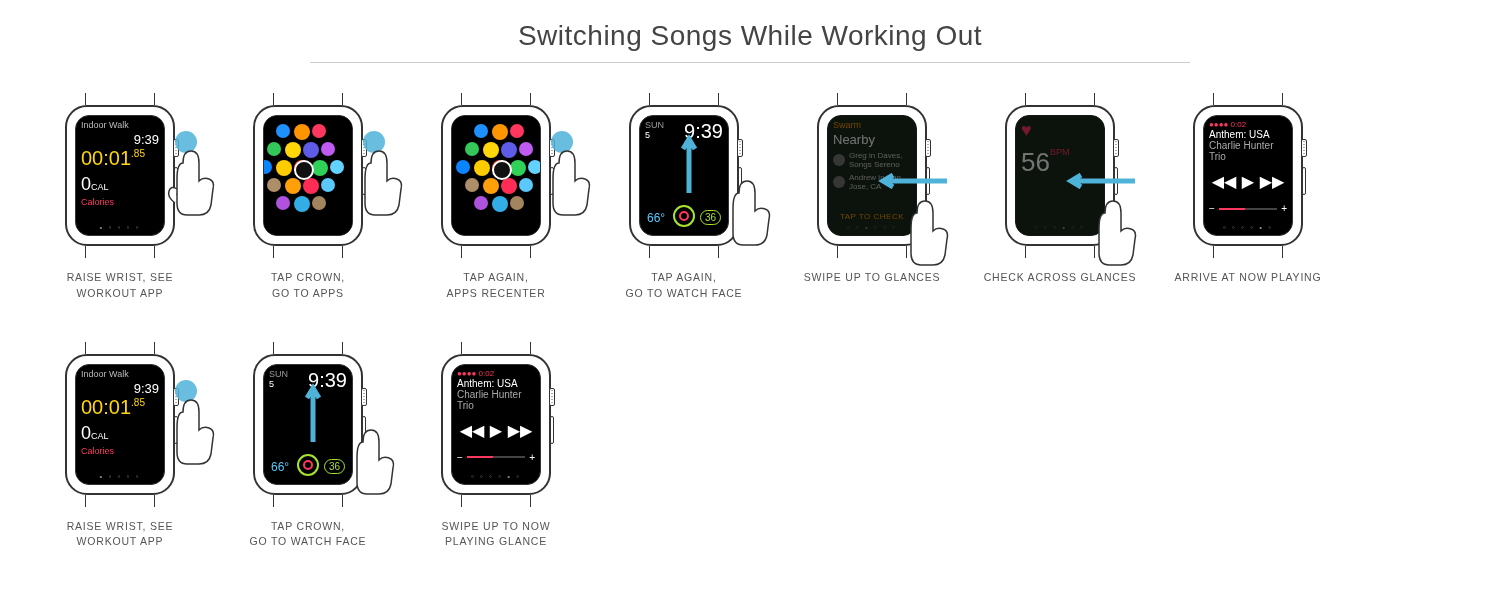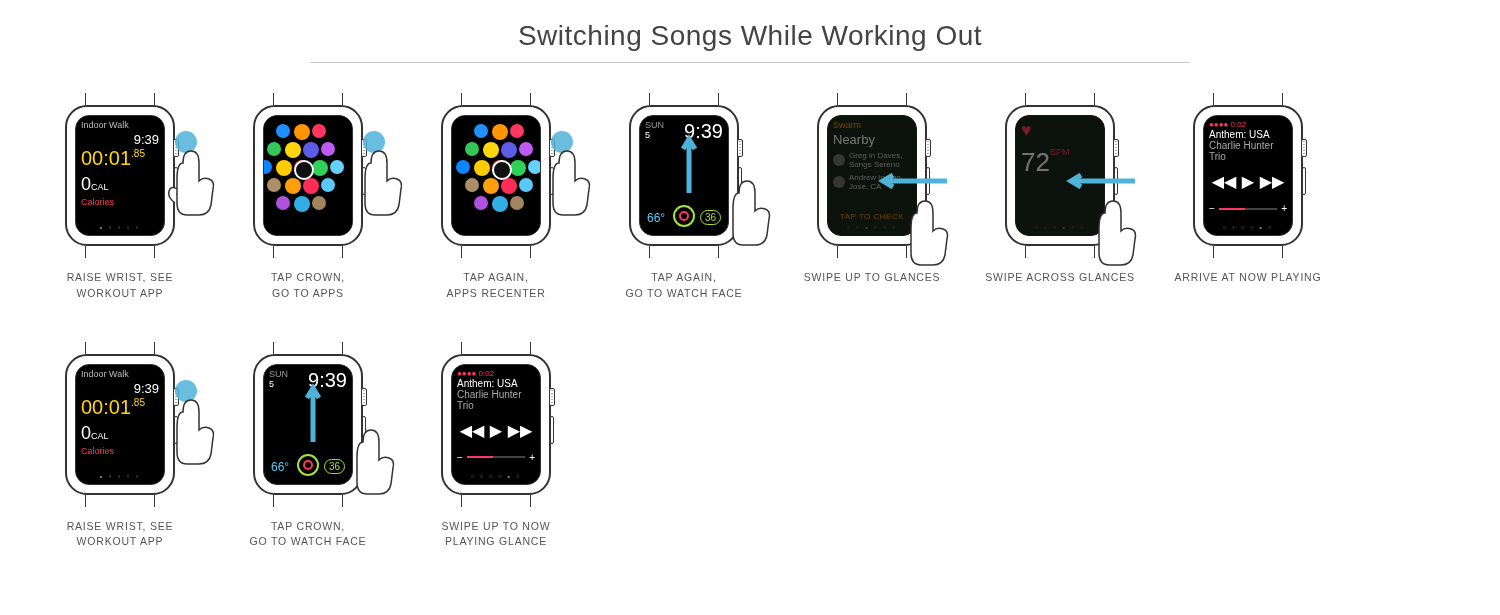--- a/index.html
+++ b/index.html
@@ -403,36 +403,36 @@
 
     <div class="step">
       <div class="watch">
         <div class="band-top"></div>
           <div class="band-bottom"></div>
         <div class="case">
           <div class="crown"></div>
             <div class="side-btn"></div>
           <div class="screen heart dim" style="background:#1a2a1a;">
             <div class="icon">♥</div>
-            <div class="bpm"><span>72</span><span class="bpm-lbl">BPM</span></div>
+            <div class="bpm"><span>56</span><span class="bpm-lbl">BPM</span></div>
             <div class="dots">◦ ◦ ◦ • ◦ ◦</div>
           </div>
         </div>
         <div class="arrow left" style="top:80px; left:70px;">
           <svg width="70" height="16">
               <path d="M70 8 L8 8 M16 2 L6 8 L16 14" stroke="#4fb3d9" stroke-width="5" fill="none"></path>
             </svg>
         </div>
         <div class="hand" style="top:90px; right:-30px;">
           <svg viewBox="0 0 70 90">
               <path d="M20 30 Q20 18 28 18 Q36 18 36 30 L36 48 Q40 44 46 46 Q52 48 50 56 L48 72 Q46 82 36 82 L24 82 Q14 82 14 70 L14 46 Q14 30 20 30 Z" fill="#fff" stroke="#333" stroke-width="1.5"></path>
             </svg>
         </div>
       </div>
-      <div class="step-caption" style="white-space:pre-line">SWIPE ACROSS GLANCES</div>
+      <div class="step-caption" style="white-space:pre-line">CHECK ACROSS GLANCES</div>
     </div>
 
     <div class="step">
       <div class="watch">
         <div class="band-top"></div>
           <div class="band-bottom"></div>
         <div class="case">
           <div class="crown"></div>
             <div class="side-btn"></div>
           <div class="screen np">

